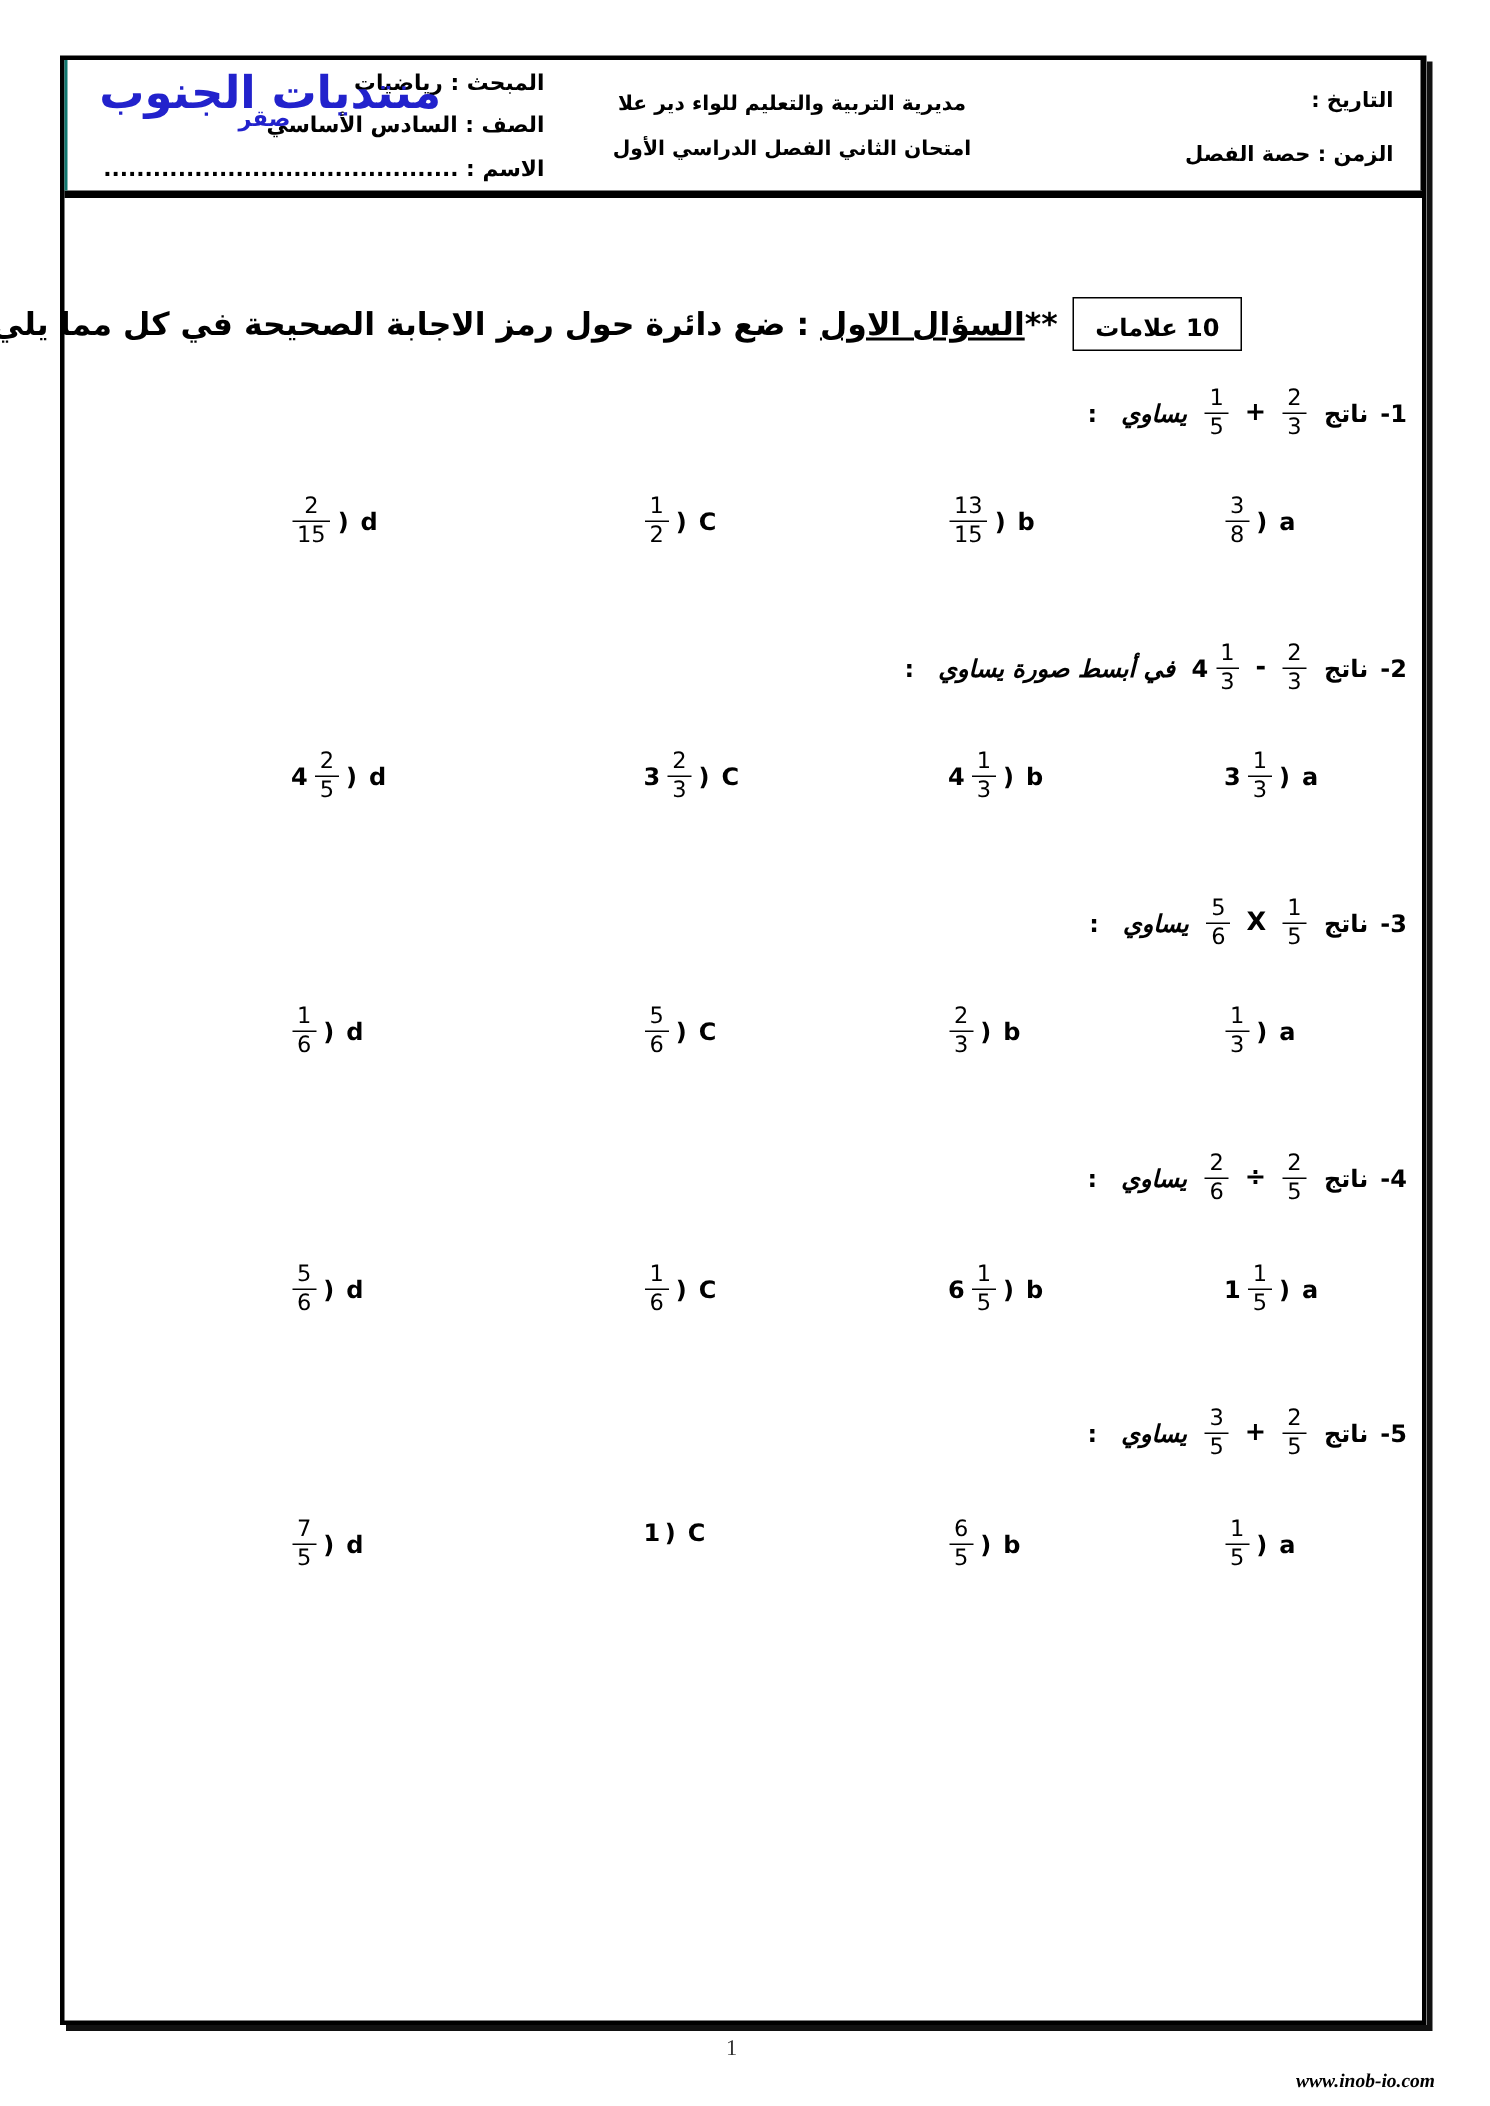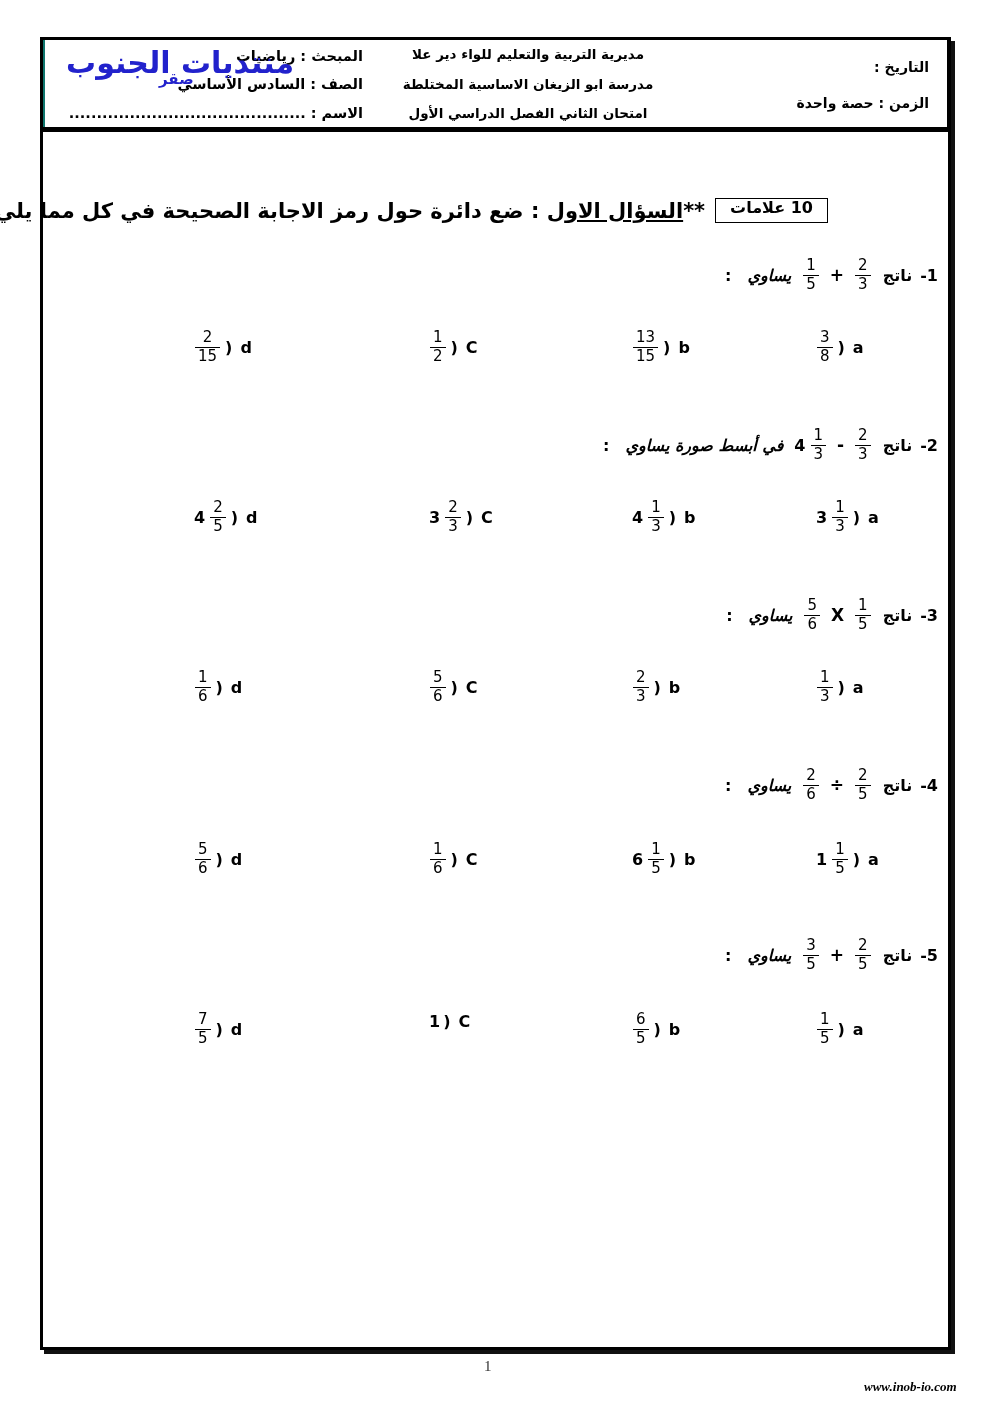--- a/index.html
+++ b/index.html
@@ -113,21 +113,21 @@
   }
   .instr-text {
     font-size: 21px;
     font-weight: bold;
     white-space: nowrap;
     padding-right: 10px;
   }
   .instr-text u { text-decoration: underline; }
   .marks-box {
     border: 1px solid #000000;
-    padding: 0 14px 5px 14px;
+    padding: 11px 14px 5px 14px;
     font-size: 16px;
     font-weight: bold;
     margin-right: 112px;
     white-space: nowrap;
     line-height: 1.15;
   }
 
   
   .q-prompt {
     position: absolute;
@@ -222,26 +222,25 @@
 </style>
 </head>
 <body>
 
 <div class="page-frame"></div>
 
 <div class="header-table">
 
   <div class="hdr-col left">
     <div class="hdr-line">التاريخ :</div>
-    <div class="hdr-line">الزمن :   حصة واحدة</div>
+    <div class="hdr-line">الزمن :   حصة الفصل</div>
   </div>
 
   <div class="hdr-col mid">
     <div class="hdr-line">مديرية التربية والتعليم للواء دير علا</div>
-    <div class="hdr-line">مدرسة ابو الزيغان الاساسية المختلطة</div>
     <div class="hdr-line">امتحان  الثاني الفصل الدراسي الأول</div>
   </div>
 
   <div class="hdr-col right">
     <div class="hdr-line">المبحث : رياضيات</div>
     <div class="hdr-line">الصف : السادس الأساسي</div>
     <div class="hdr-line dots">الاسم : ...........................................</div>
   </div>
 
 </div>

